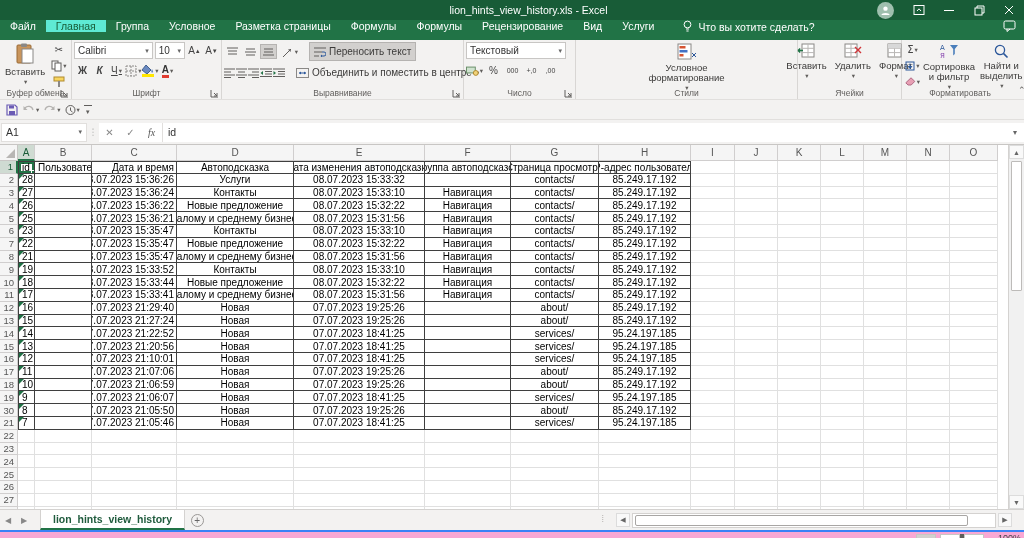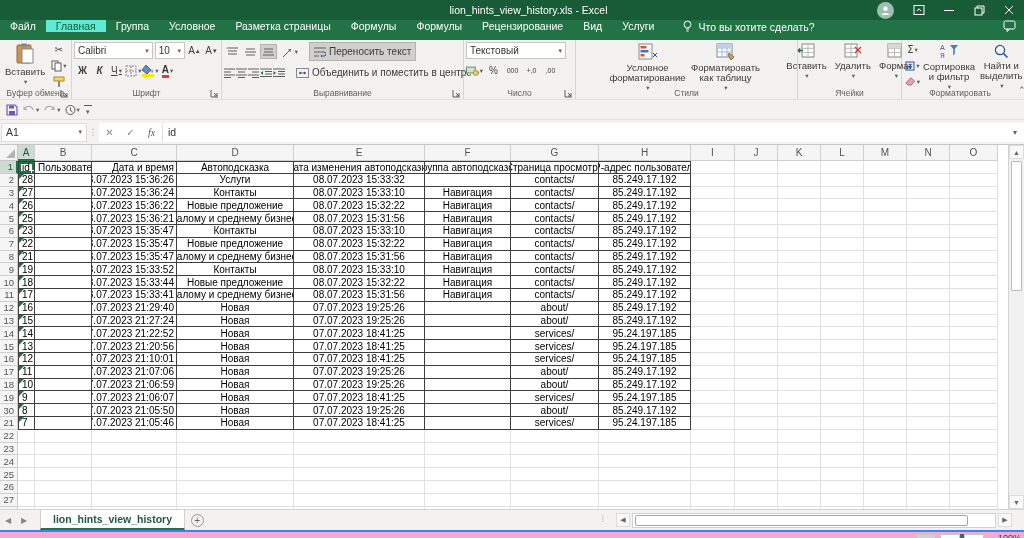--- a/index.html
+++ b/index.html
@@ -373,30 +373,20 @@
         <svg width="20" height="18" viewBox="0 0 20 18">
             <rect x="1" y="1" width="13" height="15" fill="#fff" stroke="#8a8886"></rect>
             <rect x="2.5" y="3" width="6" height="2.5" fill="#d65532"></rect>
             <rect x="2.5" y="7" width="8" height="2.5" fill="#4472c4"></rect>
             <rect x="2.5" y="11" width="4" height="2.5" fill="#d65532"></rect>
             <path d="M15 10l4 4M19 10l-4 4" stroke="#2b579a"></path>
           </svg>
         <span class="cap">Условное форматирование</span>
           <span class="dd">▾</span>
       </div>
-      <div class="bigbtn" style="width:76px">
-        <svg width="20" height="18" viewBox="0 0 20 18">
-            <rect x="1" y="1" width="15" height="13" fill="#fff" stroke="#8a8886"></rect>
-            <path d="M1 5h15M1 9h15M6 1v13M11 1v13" stroke="#9cb9dd"></path>
-            <rect x="1" y="1" width="15" height="4" fill="#bdd0e9"></rect>
-            <path d="M13 10l5 4-3 3-3-5Z" fill="#c8a165" stroke="#8a6b3a"></path>
-          </svg>
-        <span class="cap">Форматировать как таблицу</span>
-          <span class="dd">▾</span>
-      </div>
     </div>
     <div class="glabel">Стили</div>
   </div>
 
   <div class="rgroup" style="width:104px">
     <div class="gbody" style="justify-content:center">
       <div class="bigbtn">
         <svg width="18" height="16" viewBox="0 0 18 16">
             <rect x="5" y="1" width="12" height="13" fill="#fff" stroke="#8a8886"></rect>
             <path d="M5 5.3h12M5 9.6h12M11 1v13" stroke="#b9b7b5"></path>

